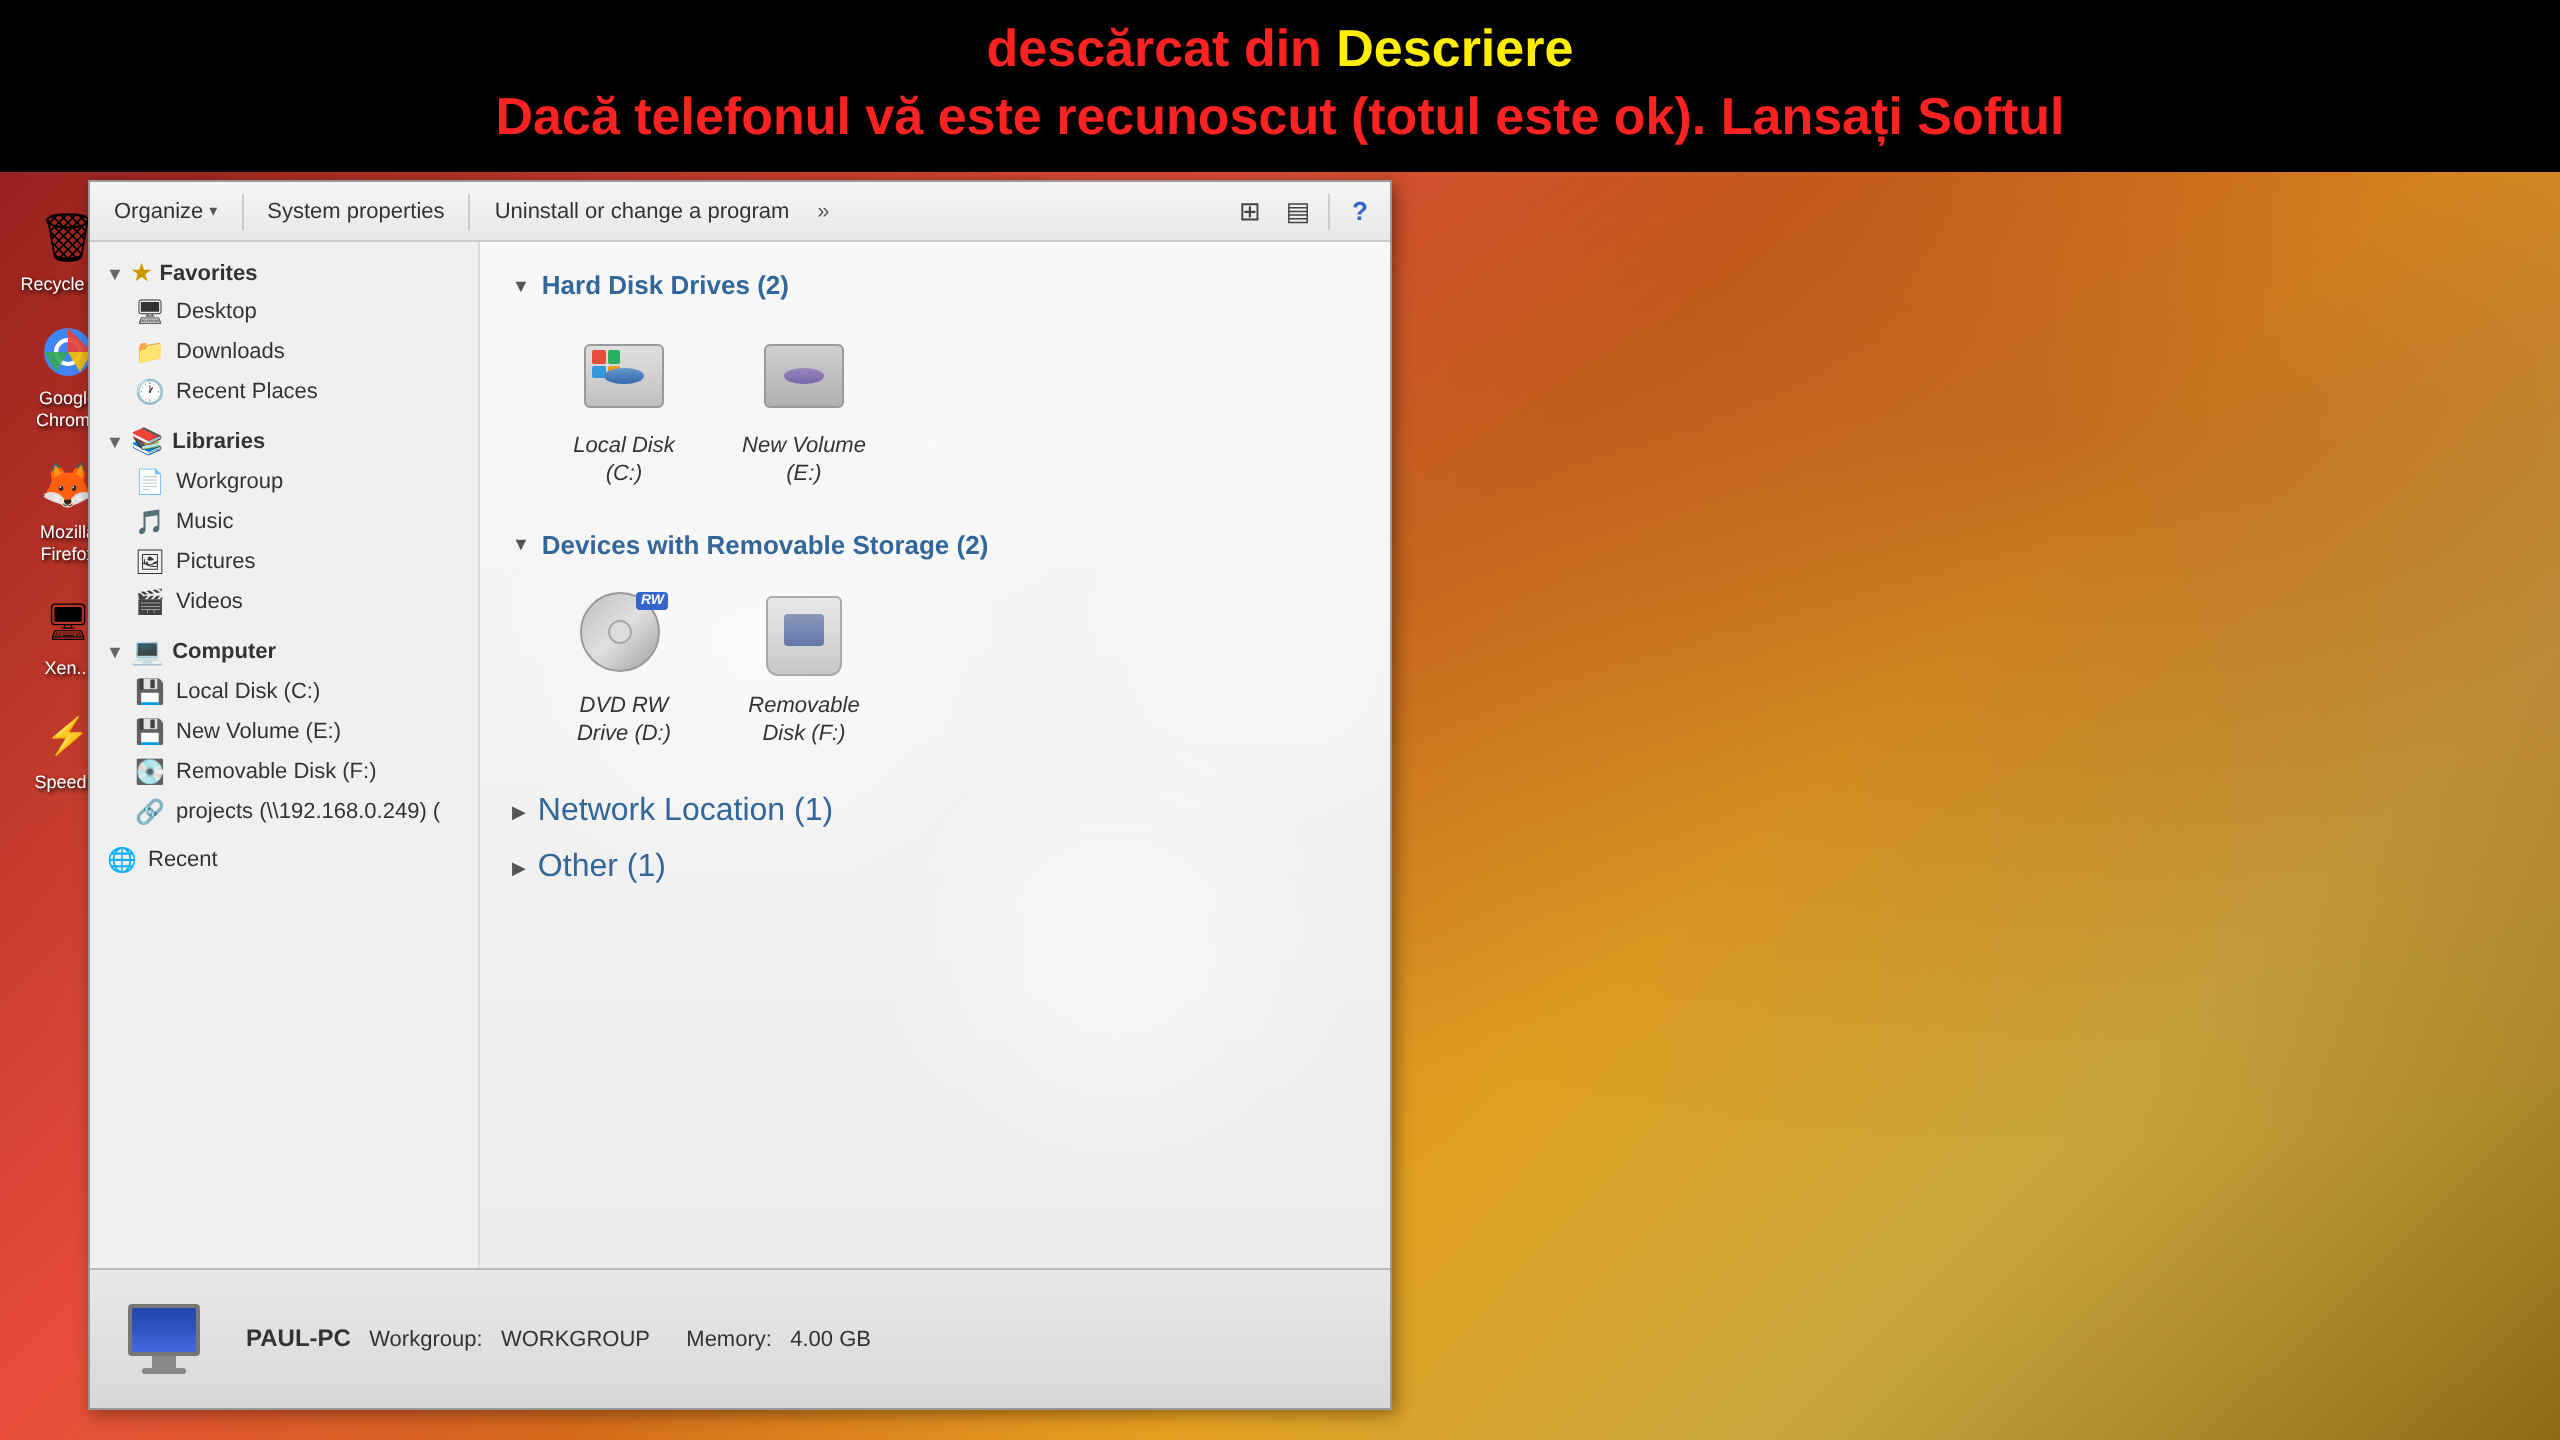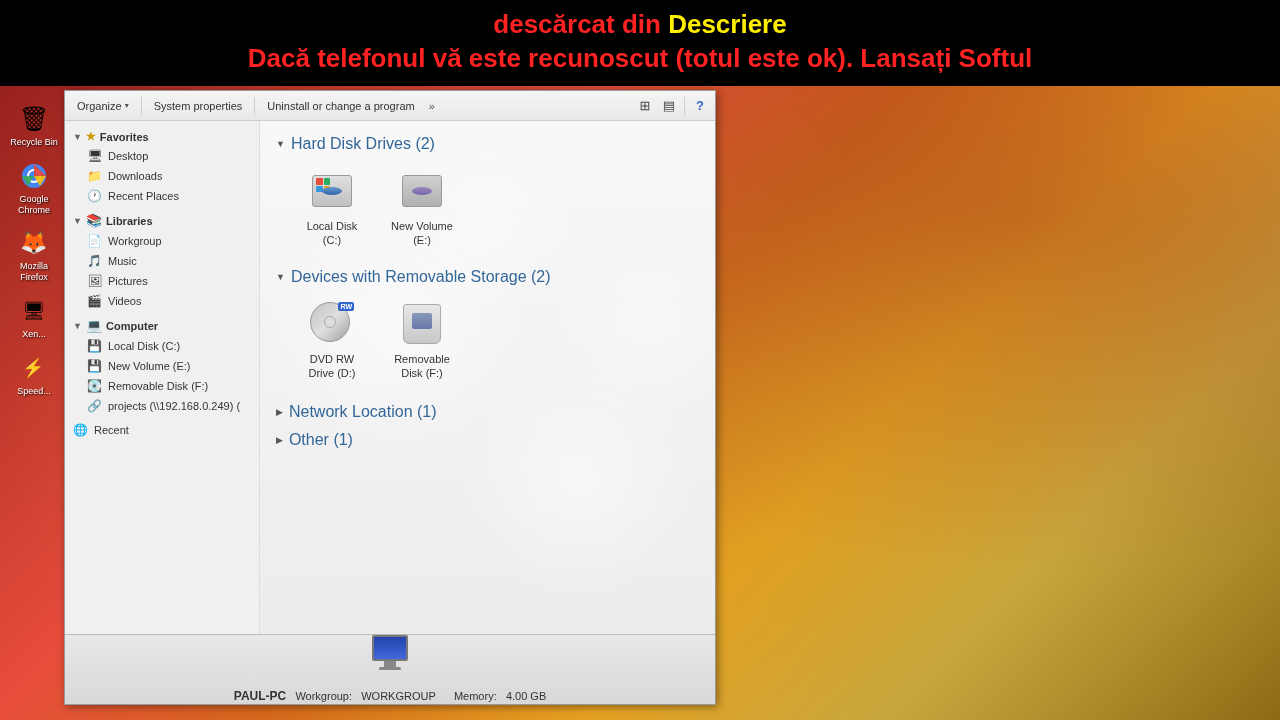--- a/index.html
+++ b/index.html
@@ -93,21 +93,20 @@
       left: 44px;
       width: 652px;
       height: 615px;
       background: #fff;
       border: 1px solid #999;
       box-shadow: 2px 2px 8px rgba(0,0,0,0.4);
       z-index: 50;
       display: flex;
       flex-direction: column;
       border-radius: 0;
-      margin-left: 20px;
     }
 
     
     .toolbar {
       background: linear-gradient(to bottom, #f5f5f5 0%, #e8e8e8 100%);
       border-bottom: 1px solid #ccc;
       padding: 2px 4px;
       display: flex;
       align-items: center;
       gap: 2px;
@@ -251,32 +250,33 @@
       color: #333;
       margin-bottom: 10px;
       margin-top: 4px;
     }
     .section-header .arrow {
       margin-right: 6px;
       font-size: 9px;
       color: #555;
     }
     .section-header .section-title {
-      font-size: 16px;
+      font-size: 13px;
       color: #336699;
-      font-weight: normal;
+      font-weight: bold;
       text-decoration: none;
     }
 
     .items-grid {
       display: flex;
       flex-wrap: wrap;
       gap: 10px;
       margin-bottom: 16px;
       padding-left: 16px;
+      font-style: italic;
     }
     .drive-item {
       display: flex;
       flex-direction: column;
       align-items: center;
       width: 80px;
       cursor: pointer;
       padding: 4px;
       border-radius: 2px;
     }
@@ -434,21 +434,20 @@
 
     
     .status-bar {
       height: 70px;
       background: linear-gradient(to bottom, #e8e8e8, #d8d8d8);
       border-top: 1px solid #bbb;
       display: flex;
       align-items: center;
       padding: 0 12px;
       gap: 16px;
-      flex-direction: column;
     }
     .status-computer-icon {
       width: 50px;
       height: 50px;
       display: flex;
       align-items: center;
       justify-content: center;
     }
     .monitor-icon {
       position: relative;

